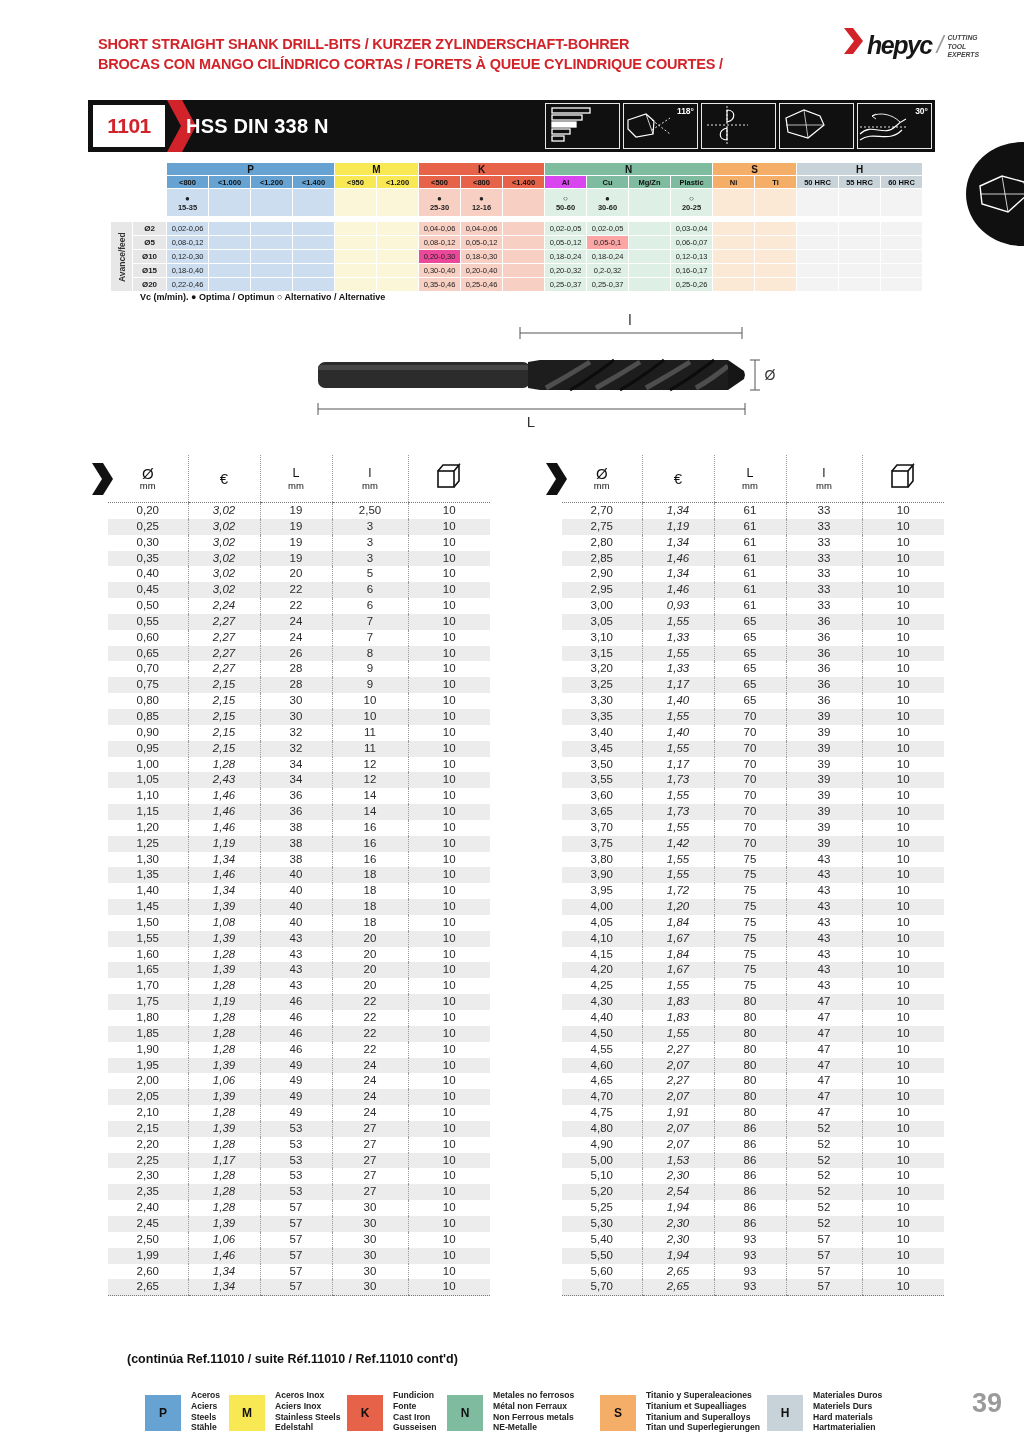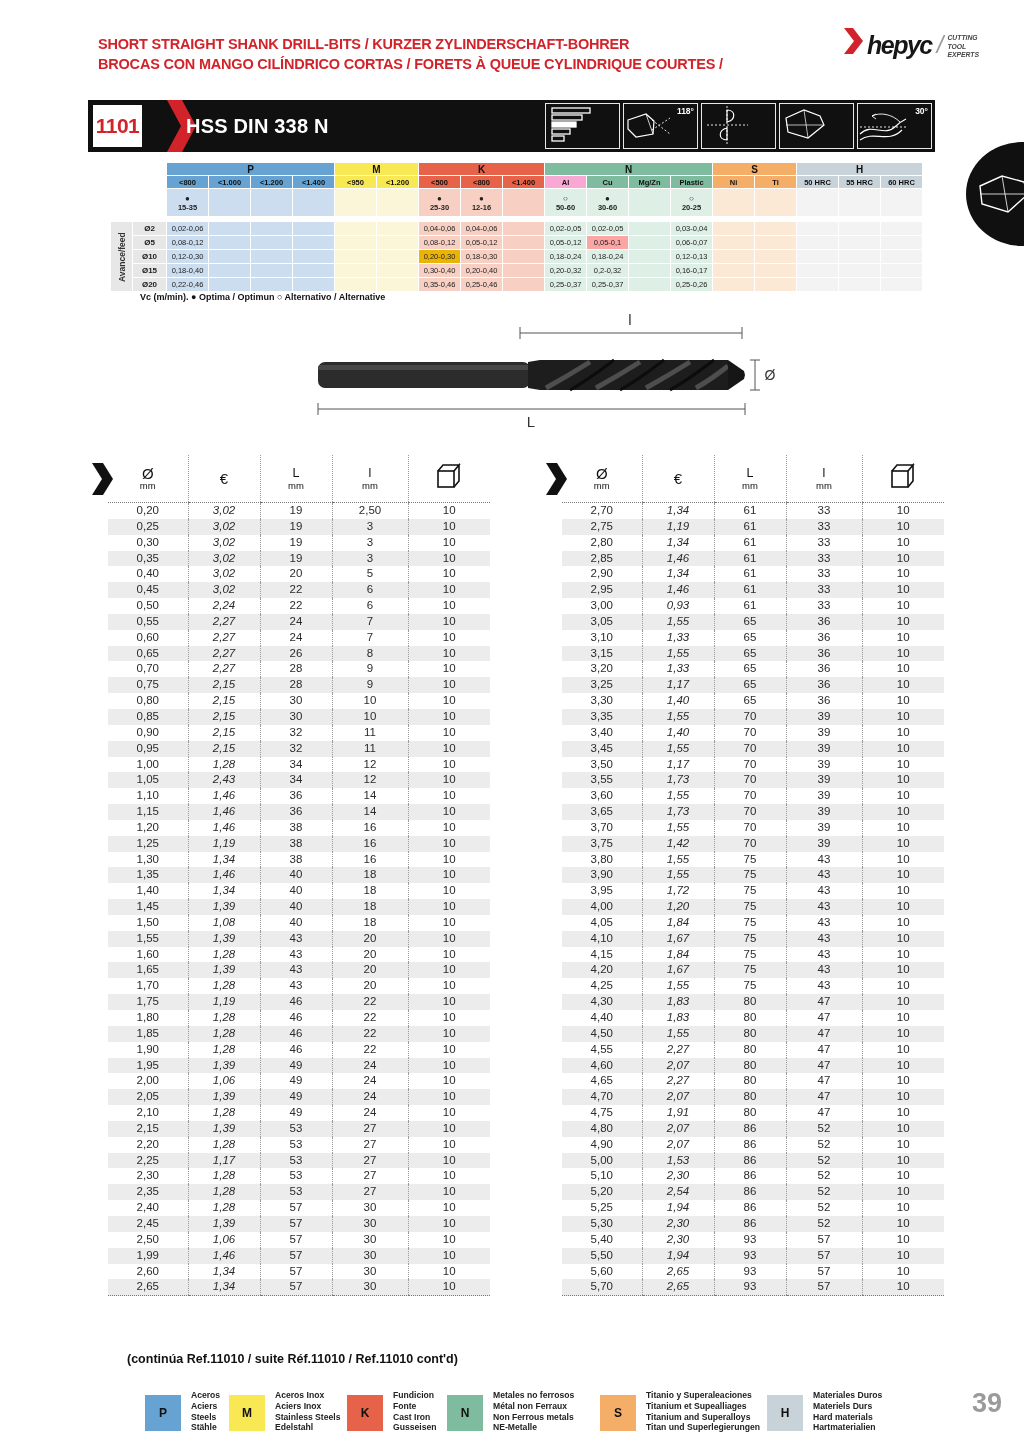--- a/index.html
+++ b/index.html
@@ -10,21 +10,21 @@
   
   .page-title{position:absolute;left:98px;top:34px;color:#d2232a;font-weight:bold;
     font-size:14.5px;line-height:20px;letter-spacing:-0.2px;}
   .logo{position:absolute;left:843px;top:26px;display:flex;align-items:flex-end;}
   .logo .brand{font-size:25px;font-weight:bold;font-style:italic;color:#161616;
     letter-spacing:-1.5px;line-height:30px;}
   .logo .slash{color:#9b9b9b;font-size:24px;font-style:italic;margin:0 4px 0 5px;line-height:30px;}
   .logo .tag{font-size:6.8px;font-weight:bold;font-style:italic;color:#444;line-height:8.6px;padding-top:4px;}
   
   .banner{position:absolute;left:88px;top:100px;width:847px;height:52px;background:#101010;}
-  .banner .refbox{position:absolute;left:5px;top:5px;bottom:5px;width:49px;background:#fff;
+  .banner .refbox{position:absolute;left:5px;top:5px;bottom:5px;width:72px;background:#fff;
     display:flex;align-items:center;justify-content:center;}
   .banner .refbox span{color:#d2232a;font-weight:bold;font-size:21px;letter-spacing:-0.5px;}
   .banner .chev{position:absolute;left:79px;top:0;height:52px;}
   .banner .btitle{position:absolute;left:98px;top:0;height:52px;display:flex;align-items:center;
     color:#fff;font-weight:bold;font-size:20px;letter-spacing:0.2px;}
   .bicons{position:absolute;right:3px;top:3px;height:46px;display:flex;gap:3px;}
   .bicon{width:75px;height:46px;border:1.5px solid #e8e8e8;box-sizing:border-box;position:relative;background:#101010;}
   .bicon svg{position:absolute;left:0;top:0;}
   .bicon .ang{position:absolute;right:3px;top:2px;color:#fff;font-size:8.5px;font-weight:bold;}
   .side-tab{position:absolute;left:966px;top:142px;width:112px;height:104px;border-radius:50%;
@@ -195,21 +195,21 @@
           <td class="blank" colspan="2"></td>
           <td class="shead" style="background: rgb(102, 163, 210);">&lt;800</td>
           <td class="shead" style="background: rgb(102, 163, 210);">&lt;1.000</td>
           <td class="shead" style="background: rgb(102, 163, 210);">&lt;1.200</td>
           <td class="shead" style="background: rgb(102, 163, 210);">&lt;1.400</td>
           <td class="shead" style="background: rgb(248, 232, 84);">&lt;950</td>
           <td class="shead" style="background: rgb(248, 232, 84);">&lt;1.200</td>
           <td class="shead" style="background: rgb(230, 98, 72);">&lt;500</td>
           <td class="shead" style="background: rgb(230, 98, 72);">&lt;800</td>
           <td class="shead" style="background: rgb(230, 98, 72);">&lt;1.400</td>
-          <td class="shead" style="background: #f9a8d4;">Al</td>
+          <td class="shead" style="background: #d946ef;">Al</td>
           <td class="shead" style="background: rgb(127, 188, 159);">Cu</td>
           <td class="shead" style="background: rgb(127, 188, 159);">Mg/Zn</td>
           <td class="shead" style="background: rgb(127, 188, 159);">Plastic</td>
           <td class="shead" style="background: rgb(244, 174, 103);">Ni</td>
           <td class="shead" style="background: rgb(244, 174, 103);">Ti</td>
           <td class="shead" style="background: rgb(200, 210, 217);">50 HRC</td>
           <td class="shead" style="background: rgb(200, 210, 217);">55 HRC</td>
           <td class="shead" style="background: rgb(200, 210, 217);">60 HRC</td>
         </tr>
         <tr>
@@ -280,21 +280,21 @@
           <td class="dcell" style="background: rgb(243, 243, 243);"></td>
         </tr>
         <tr>
           <td class="rlab">Ø10</td>
           <td class="dcell" style="background: rgb(204, 221, 240);">0,12-0,30</td>
           <td class="dcell" style="background: rgb(204, 221, 240);"></td>
           <td class="dcell" style="background: rgb(204, 221, 240);"></td>
           <td class="dcell" style="background: rgb(204, 221, 240);"></td>
           <td class="dcell" style="background: rgb(252, 246, 216);"></td>
           <td class="dcell" style="background: rgb(252, 246, 216);"></td>
-          <td class="dcell" style="background: #eab308;">0,20-0,30</td>
+          <td class="dcell" style="background: #ec4899;">0,20-0,30</td>
           <td class="dcell" style="background: rgb(247, 207, 195);">0,18-0,30</td>
           <td class="dcell" style="background: rgb(247, 207, 195);"></td>
           <td class="dcell" style="background: rgb(222, 239, 230);">0,18-0,24</td>
           <td class="dcell" style="background: rgb(222, 239, 230);">0,18-0,24</td>
           <td class="dcell" style="background: rgb(222, 239, 230);"></td>
           <td class="dcell" style="background: rgb(222, 239, 230);">0,12-0,13</td>
           <td class="dcell" style="background: rgb(252, 233, 213);"></td>
           <td class="dcell" style="background: rgb(252, 233, 213);"></td>
           <td class="dcell" style="background: rgb(243, 243, 243);"></td>
           <td class="dcell" style="background: rgb(243, 243, 243);"></td>

